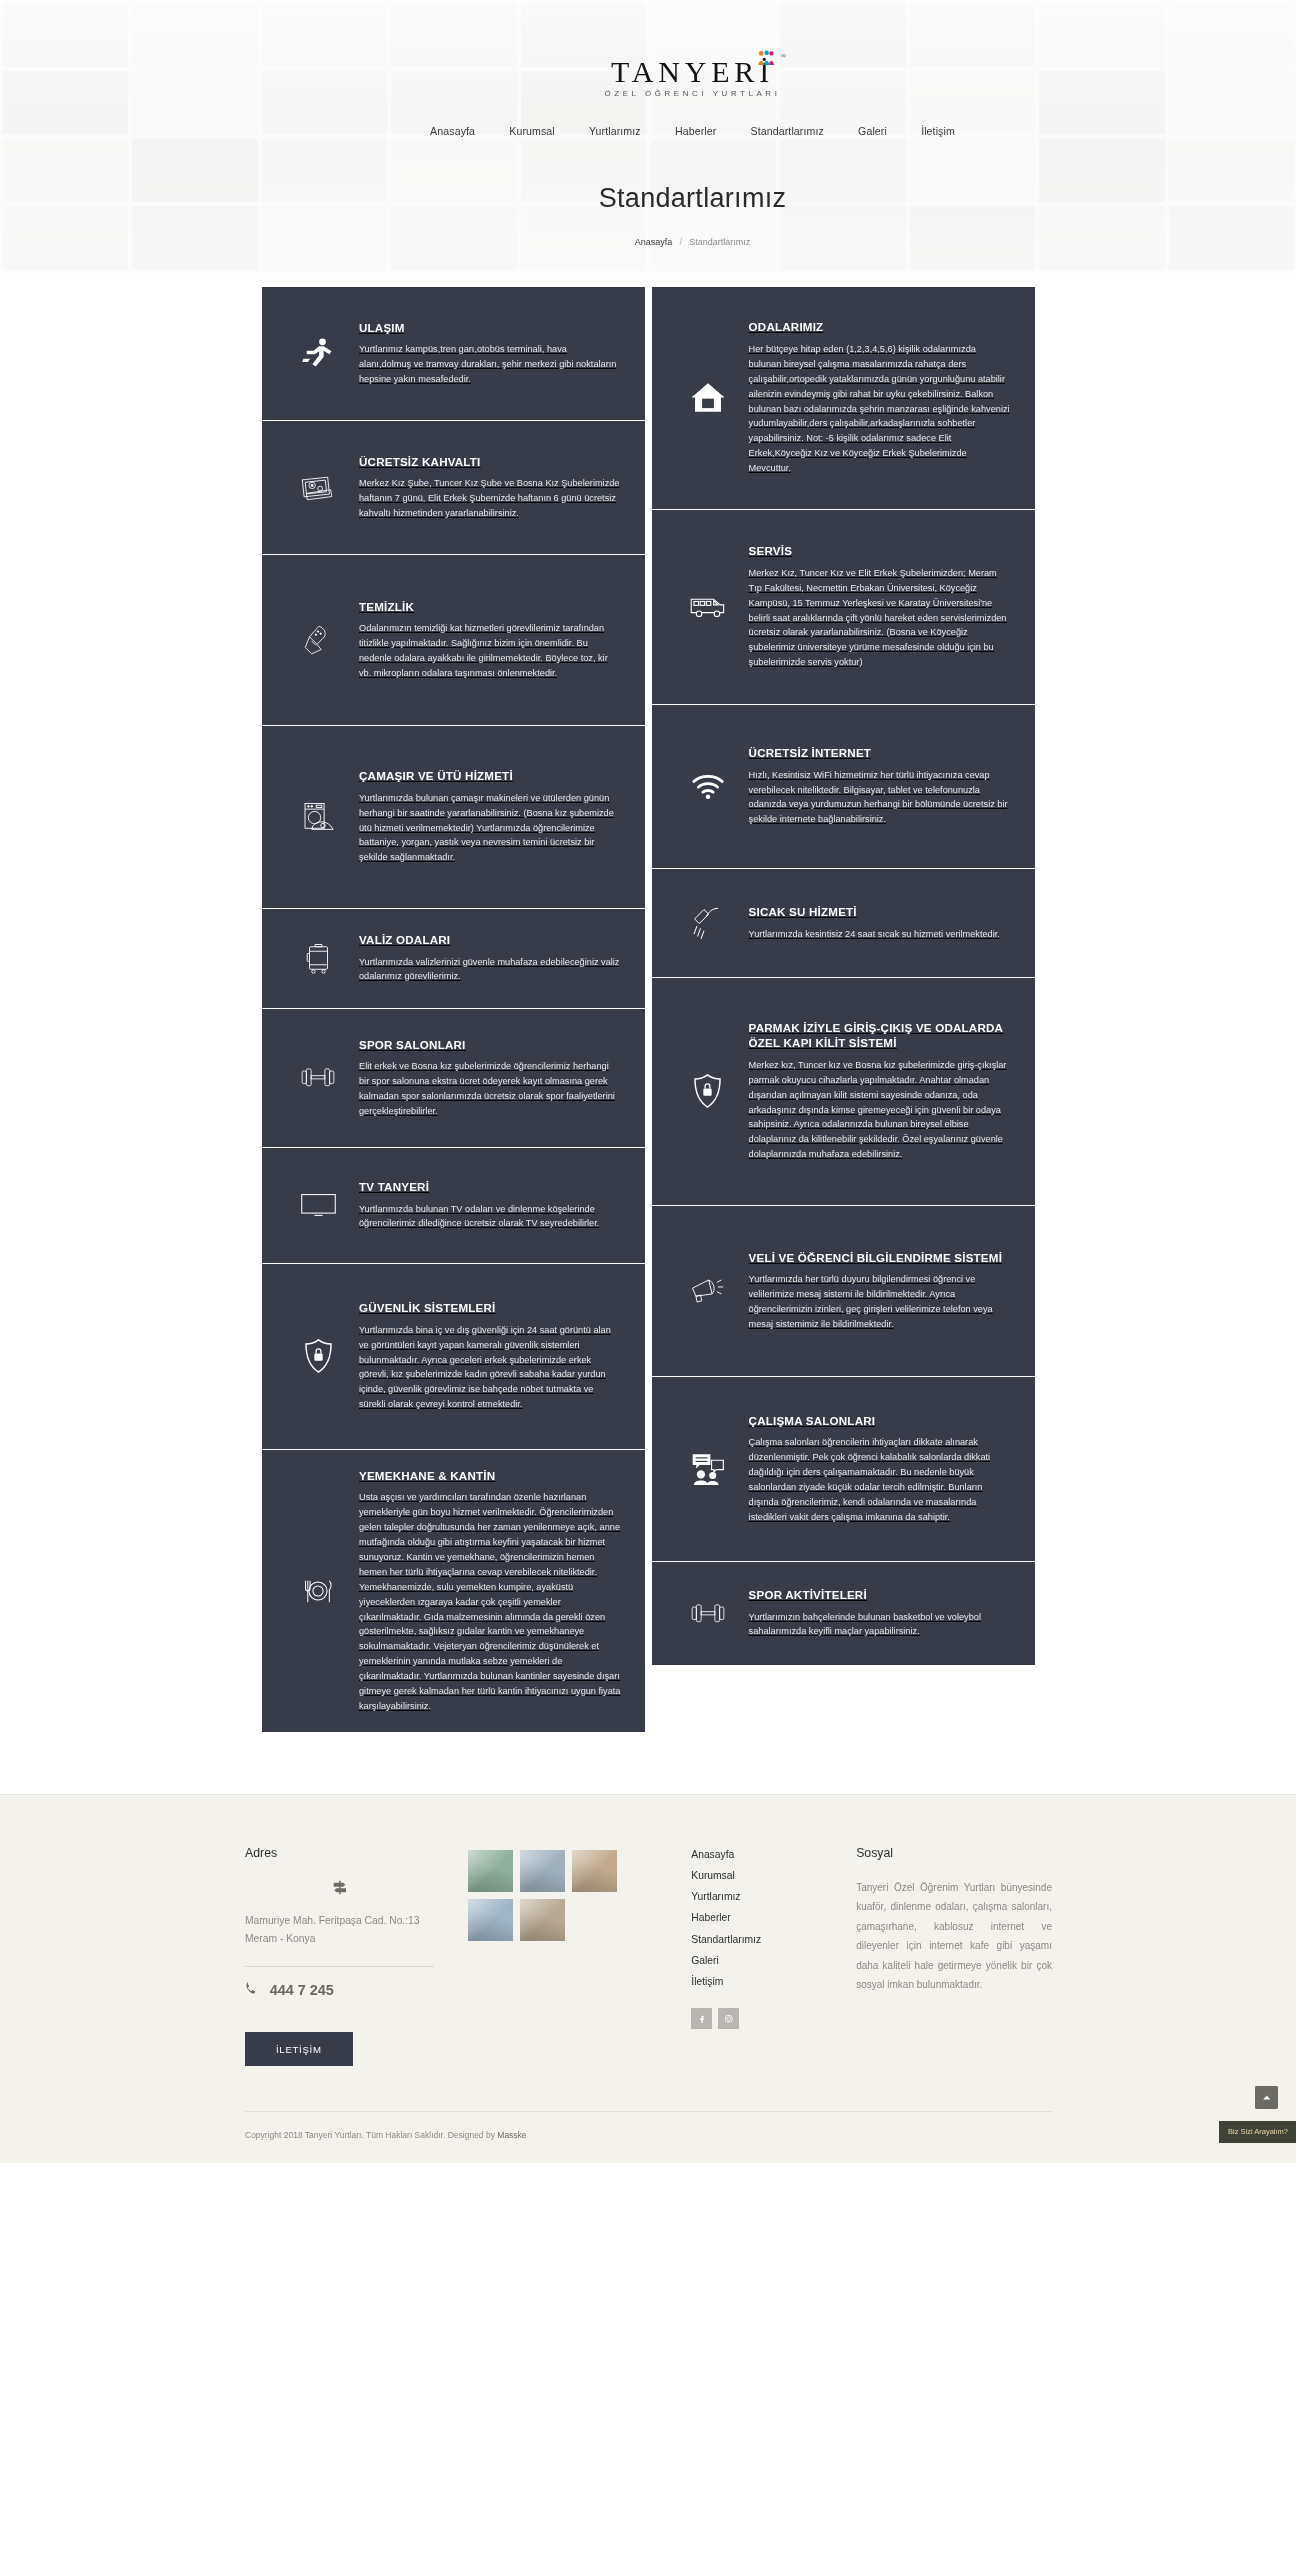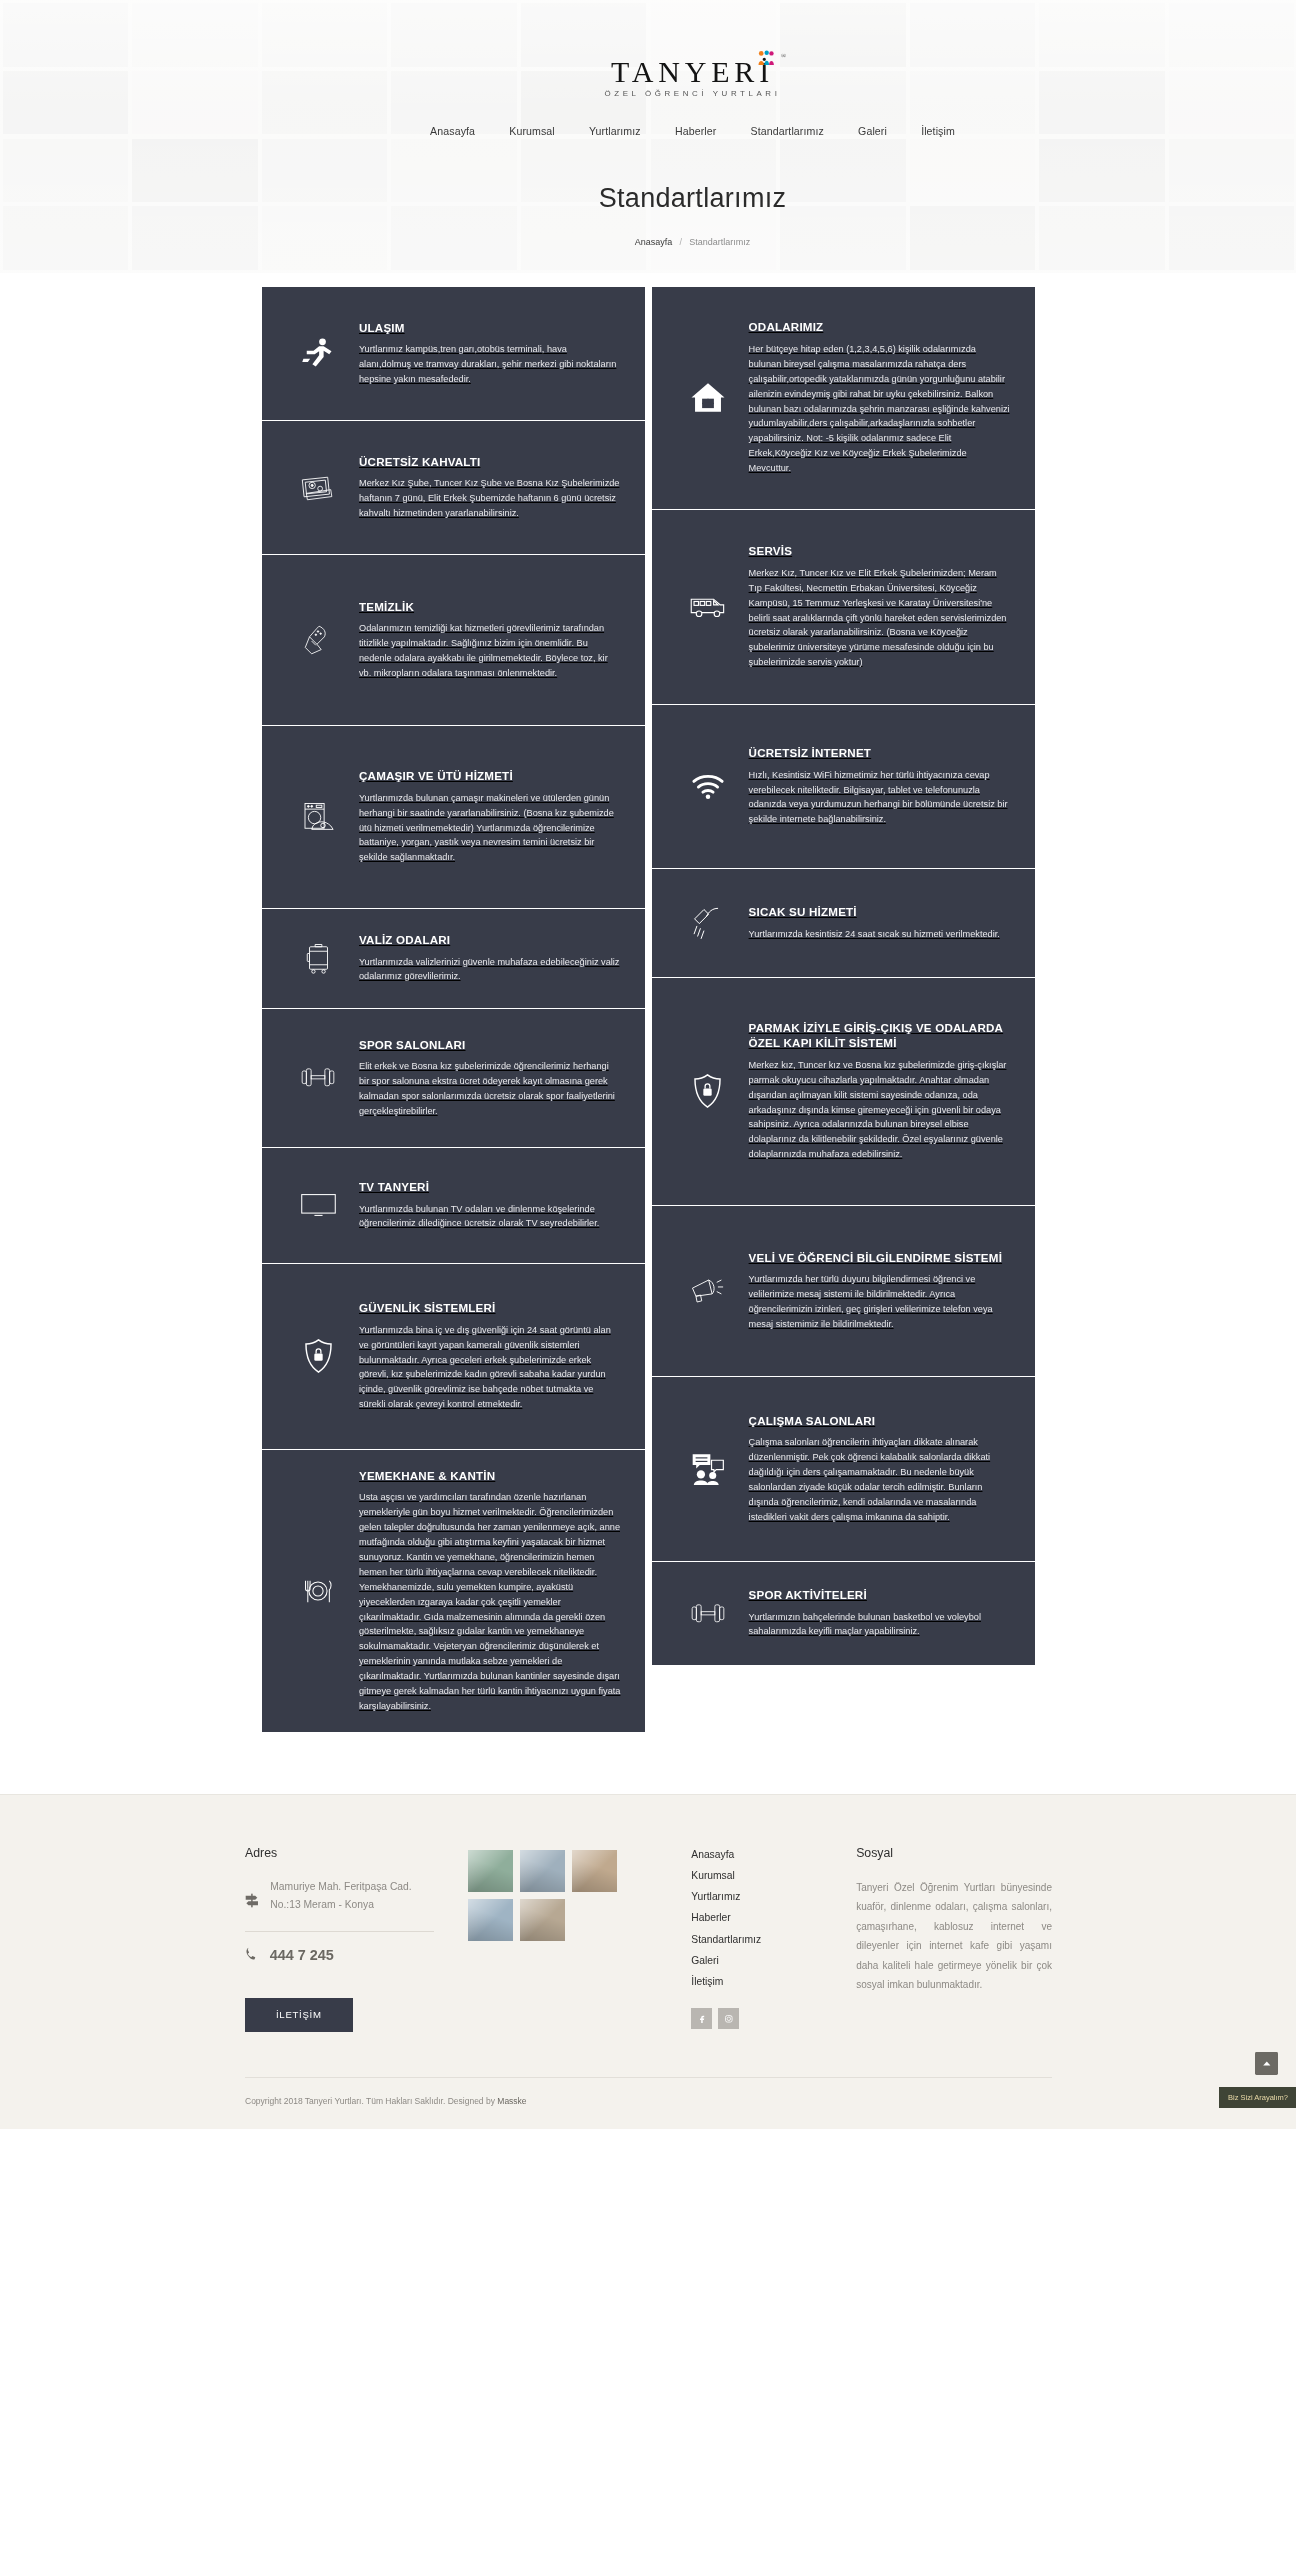--- a/index.html
+++ b/index.html
@@ -214,24 +214,25 @@
 
   .fhead {
     font-size: 12.3px;
     color: #2f2f2f;
     font-weight: 400;
     margin-bottom: 18px;
   }
   .addr-row {
     display: flex;
     gap: 11.6px;
-    align-items: flex-end;
+    align-items: center;
     color: #8d8a85;
     font-size: 10.3px;
     line-height: 1.72;
+    flex-direction: column;
   }
   .addr-ico { flex: 0 0 13.7px; color: #6e6b66; padding-top: 2.1px; }
   .addr-sep {
     height: 0.7px; background: #ddd9d2;
     margin: 18px 0 15px;
   }
   .phone-row {
     display: flex; align-items: center; gap: 11px;
     font-size: 14.4px; font-weight: bold; color: #6b6862;
   }

